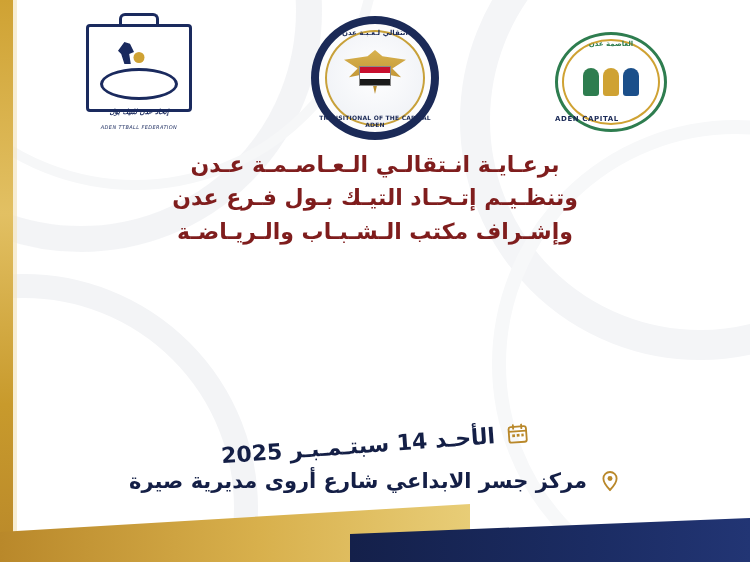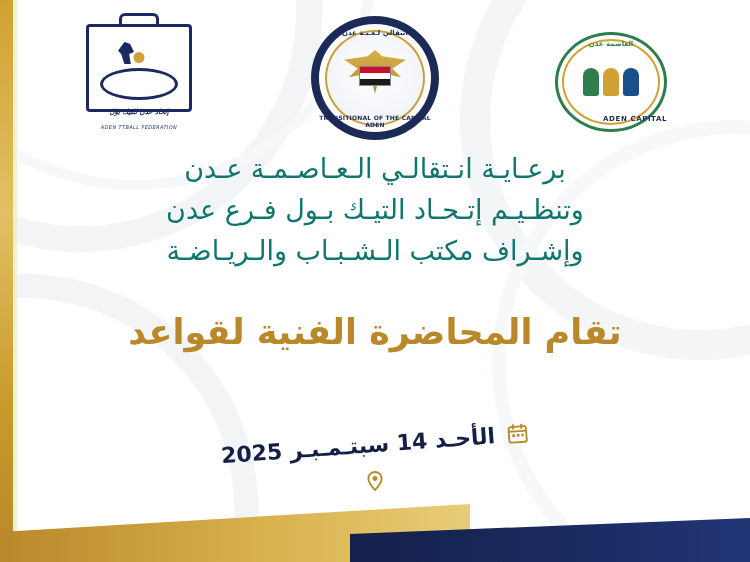--- a/index.html
+++ b/index.html
@@ -235,36 +235,36 @@
     border-radius: 8px 8px 3px 3px;
   }
   .ap1 { left: 0; background: #2e7d4f; }
   .ap2 { left: 20px; background: #cfa233; height: 32px; }
   .ap3 { left: 40px; background: #1b4f8a; }
   .aden-top-text {
     position: absolute; top: 8px; left: 0; right: 0; text-align: center;
     font-size: 7px; color: #2e7d4f; font-weight: bold;
   }
   .aden-bot-text {
-    position: absolute; bottom: 9px; left: 0; right: 0; text-align: right;
+    position: absolute; bottom: 9px; left: 0; right: 0; text-align: left;
     font-size: 7px; color: #1b2a57; font-weight: bold; letter-spacing: .6px;
   }
 
   
   .headline {
     position: absolute;
     top: 148px;
     left: 38px;
     right: 38px;
     text-align: center;
   }
   .hl-line {
-    color: #0f766e;
-    font-weight: normal;
-    font-size: 27px;
+    color: #7f1d1d;
+    font-weight: bold;
+    font-size: 22px;
     line-height: 1.52;
     letter-spacing: 1px;
     white-space: nowrap;
   }
 
   .title-block {
     position: absolute;
     top: 306px;
     left: 30px;
     right: 30px;
@@ -372,21 +372,20 @@
     </div>
   </div>
 
   <div class="headline">
     <div class="hl-line">برعـايـة انـتقالـي الـعـاصـمـة عـدن</div>
     <div class="hl-line">وتنظـيـم إتـحـاد التيـك بـول فـرع عدن</div>
     <div class="hl-line">وإشـراف مكتب الـشـبـاب والـريـاضـة</div>
   </div>
 
   <div class="title-block">
-    <div class="title-line">تقام المحاضرة الفنية لقواعد</div>
   </div>
 
   <div class="meta">
 
     <div class="meta-row row-date">
       <span class="meta-icon">
         <svg viewBox="0 0 24 24" width="22" height="22" aria-hidden="true">
           <rect x="2.5" y="4.5" width="19" height="17" rx="2.5" fill="none" stroke="#b9882a" stroke-width="2"></rect>
           <line x1="2.5" y1="9.5" x2="21.5" y2="9.5" stroke="#b9882a" stroke-width="2"></line>
           <line x1="7.5" y1="2.5" x2="7.5" y2="6.5" stroke="#b9882a" stroke-width="2" stroke-linecap="round"></line>
@@ -399,20 +398,21 @@
       <span class="meta-text">الأحـد 14 سبتـمـبـر 2025</span>
     </div>
 
     <div class="meta-row">
       <span class="meta-icon">
         <svg viewBox="0 0 24 24" width="22" height="24" aria-hidden="true">
           <path d="M12 2.2c-4 0-7.2 3.2-7.2 7.2 0 5.3 7.2 12.4 7.2 12.4s7.2-7.1 7.2-12.4c0-4-3.2-7.2-7.2-7.2z" fill="none" stroke="#b9882a" stroke-width="2"></path>
           <circle cx="12" cy="9.3" r="2.7" fill="#b9882a"></circle>
         </svg>
       </span>
+      <span class="meta-text addr">مركز جسر الابداعي شارع أروى مديرية صيرة</span>
     </div>
   </div>
 
   <div class="bottom-ribbon">
     <div class="ribbon-gold"></div>
     <div class="ribbon-navy"></div>
   </div>
 
 </div>
 

